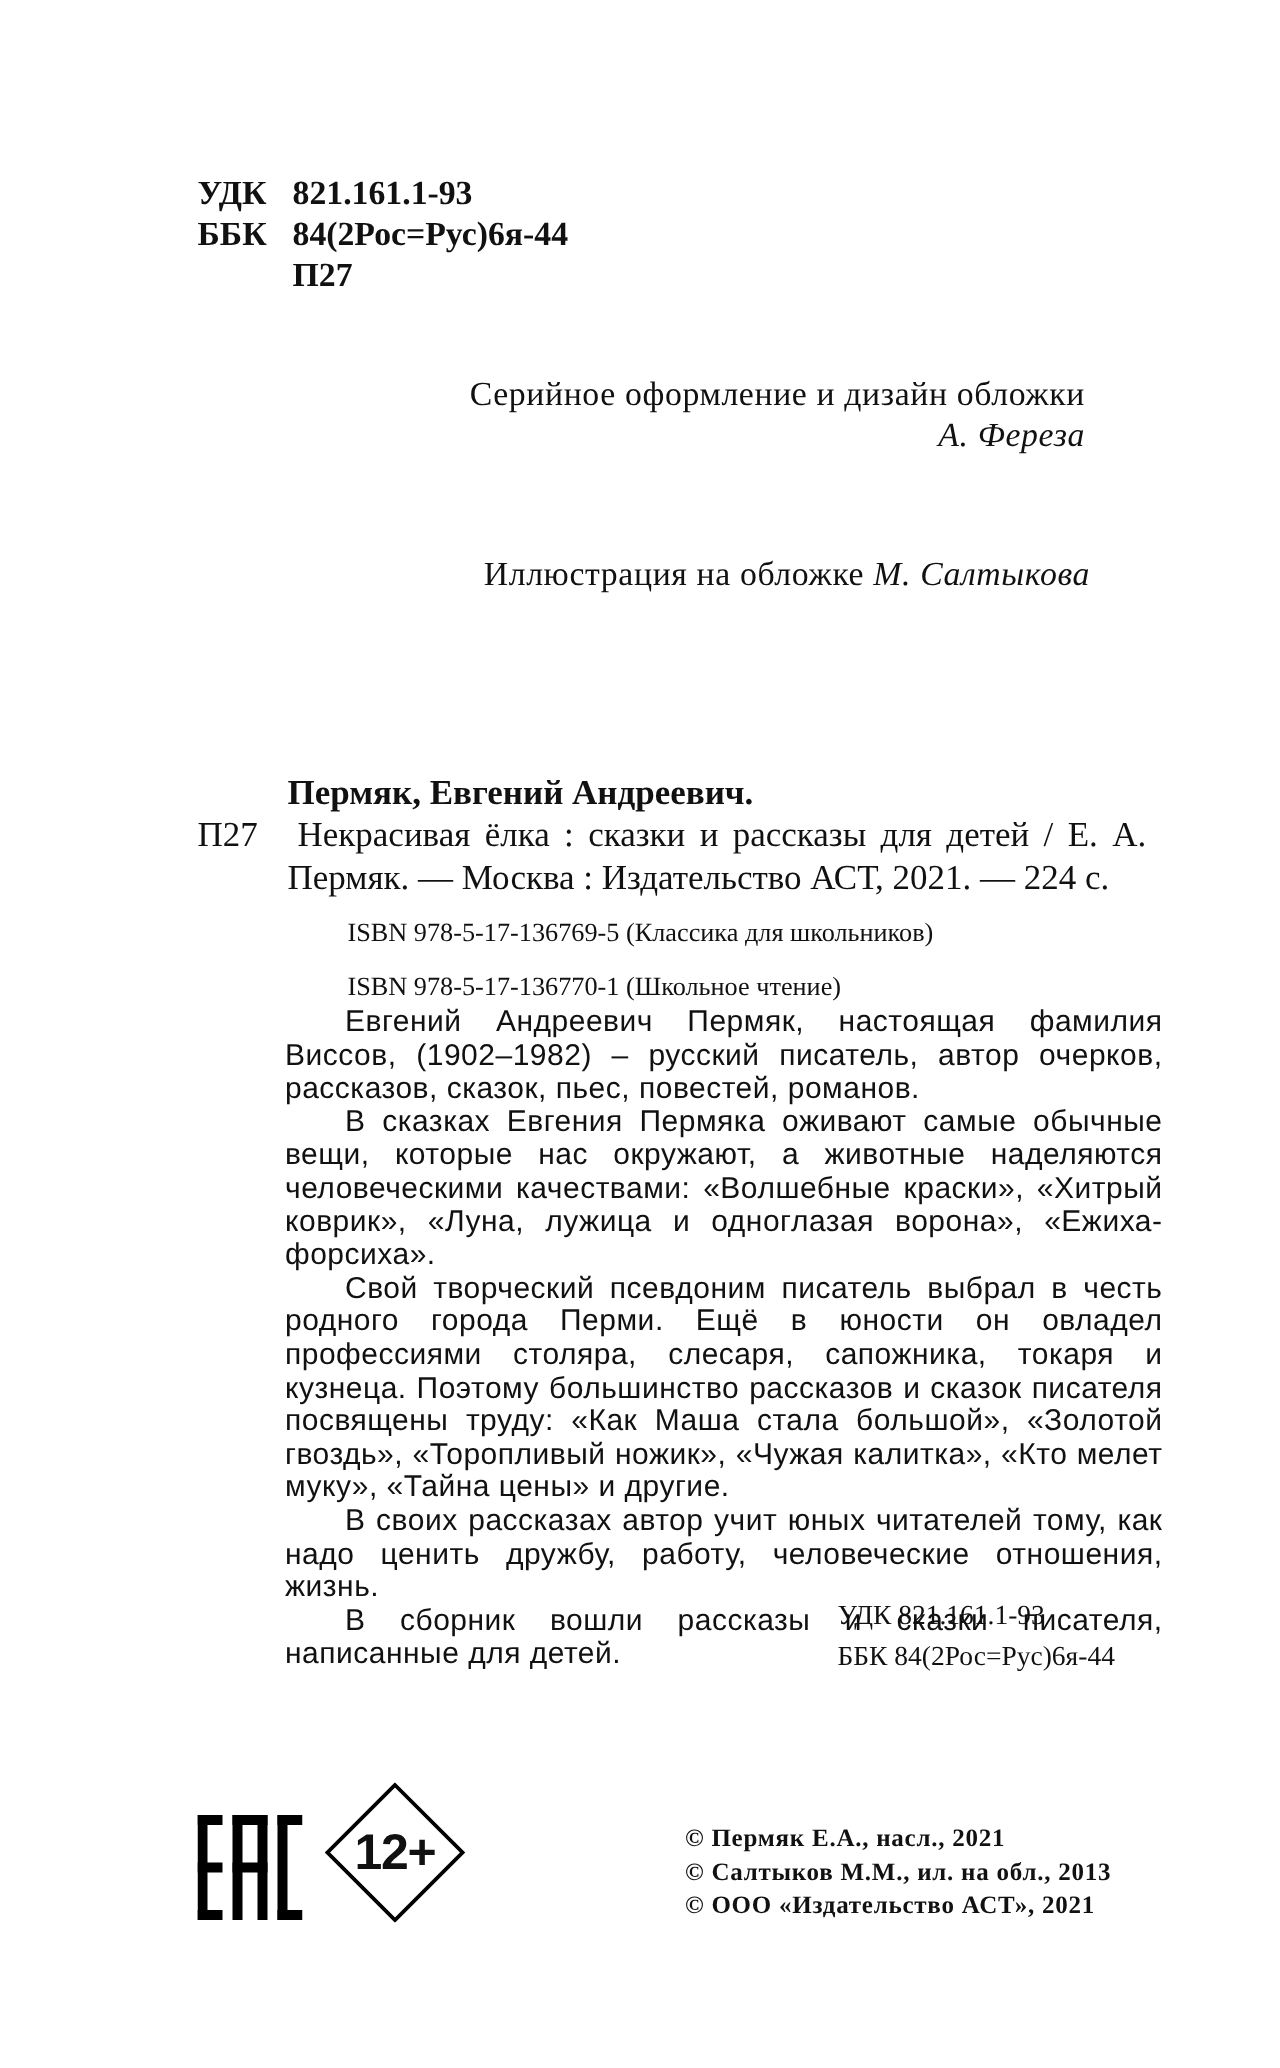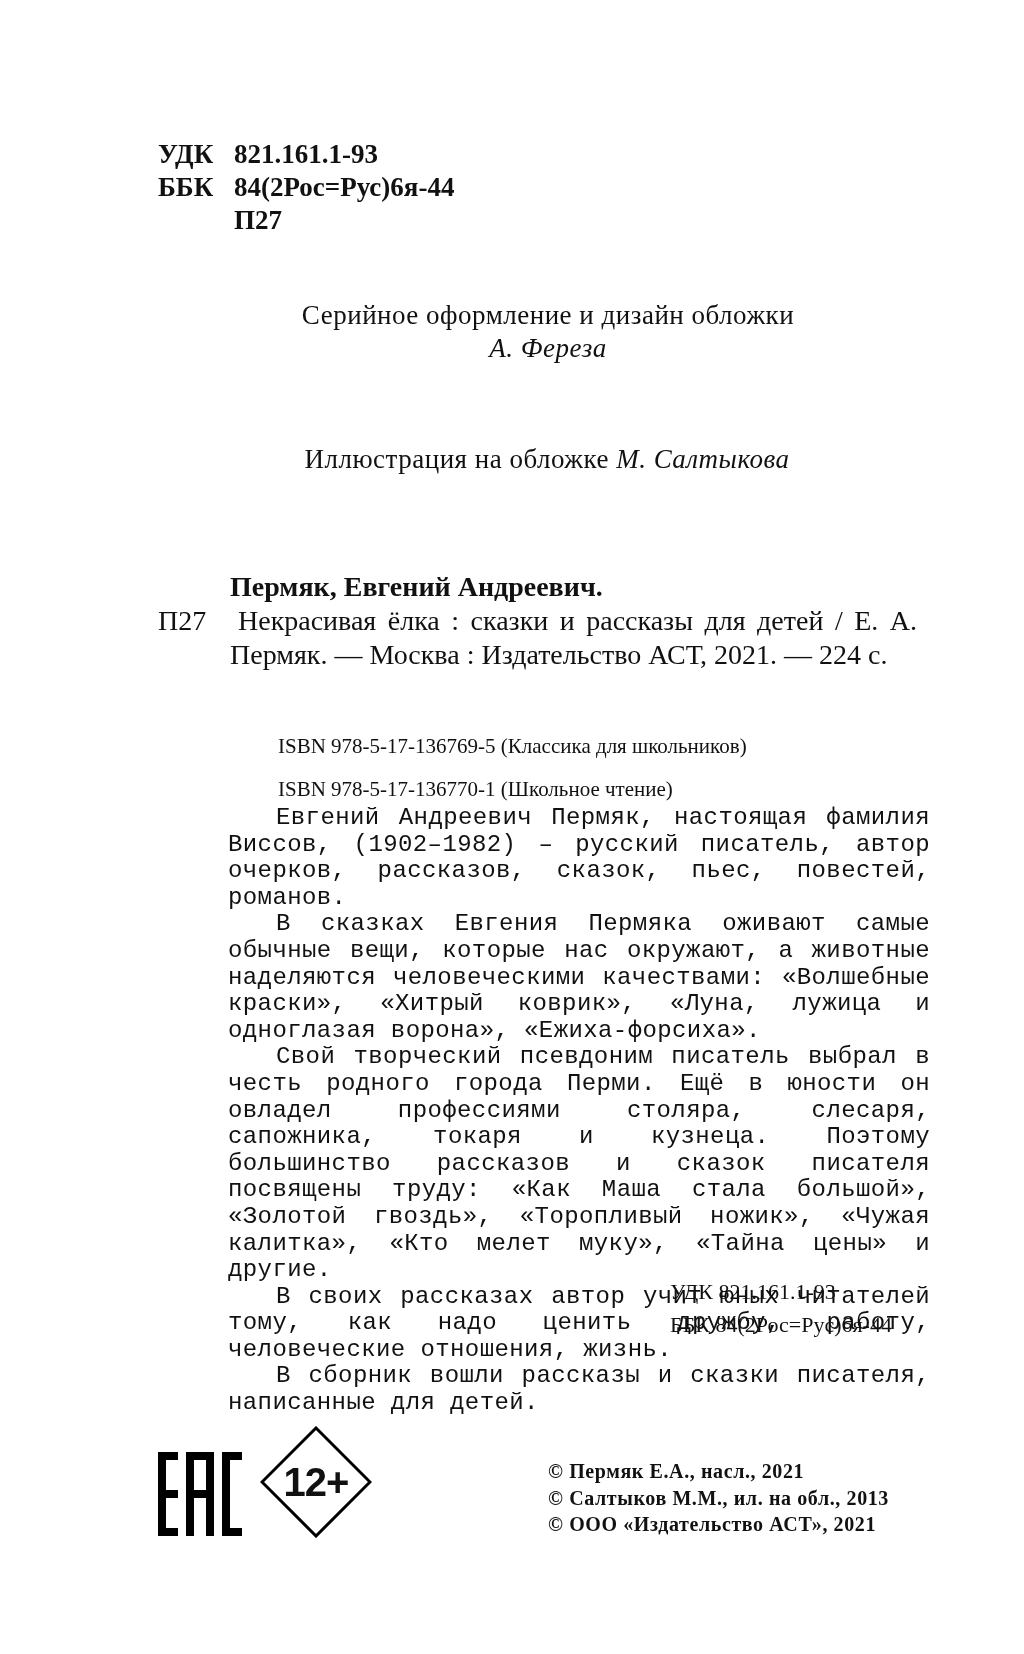--- a/index.html
+++ b/index.html
@@ -2,29 +2,29 @@
 <html><head>
 <meta charset="utf-8">
 <style>
   html, body { margin:0; padding:0; background:#ffffff; }
   body { width:1024px; height:1654px; position:relative; overflow:hidden;
          font-family:"DejaVu Serif","Liberation Serif",serif; color:#111; }
   .abs { position:absolute; white-space:nowrap; }
   .classif { font-size:27px; line-height:33px; font-weight:bold; font-family:"Liberation Serif",serif; }
   .classif .row { display:flex; }
   .classif .k { width:76px; }
-  .credits { font-size:27px; font-family:"Liberation Serif",serif; text-align:center; letter-spacing:0.5px; }
+  .credits { font-size:27px; font-family:"Liberation Serif",serif; text-align:right; letter-spacing:0.5px; }
   .credits i { font-style:italic; }
   .biblio { left:158px; top:570px; width:775px; font-family:"Liberation Serif",serif; font-size:28px; line-height:34px; }
-  .biblio .head { padding-left:72px; font-weight:bold; }
+  .biblio .head { padding-left:72px; font-weight:bold;margin-top:48px; }
   .biblio .rowp { display:flex; }
   .biblio .code { width:72px; }
   .biblio .body { flex:1; text-align:justify; text-align-last:left; white-space:normal; }
   .isbn { left:278px; font-size:21px; font-family:"Liberation Serif",serif; }
-  .annot { left:228px; top:805px; width:702px; font-family:Liberation Mono, monospace; font-size:24px; line-height:26.6px; }
+  .annot { left:228px; top:805px; width:702px; font-family:Liberation Sans, sans-serif; font-size:24px; line-height:26.6px; }
   .annot p { margin:0; text-indent:48px; text-align:justify; letter-spacing:0.4px; white-space:normal; }
   .classif2 { left:670px; top:1275px; font-size:22px; line-height:33px; font-weight:normal; font-family:"Liberation Serif",serif; }
   .copy { left:548px; top:1458px; font-size:20px; line-height:26.5px; font-weight:bold; font-family:"Liberation Serif",serif; letter-spacing:0.6px; }
   .eac { left:158px; top:1452px; width:84px; height:84px; }
   .age { left:260px; top:1426px; width:112px; height:112px; }
 </style>
 </head>
 <body>
 
 <div class="abs classif" style="left:158px; top:138px;">

